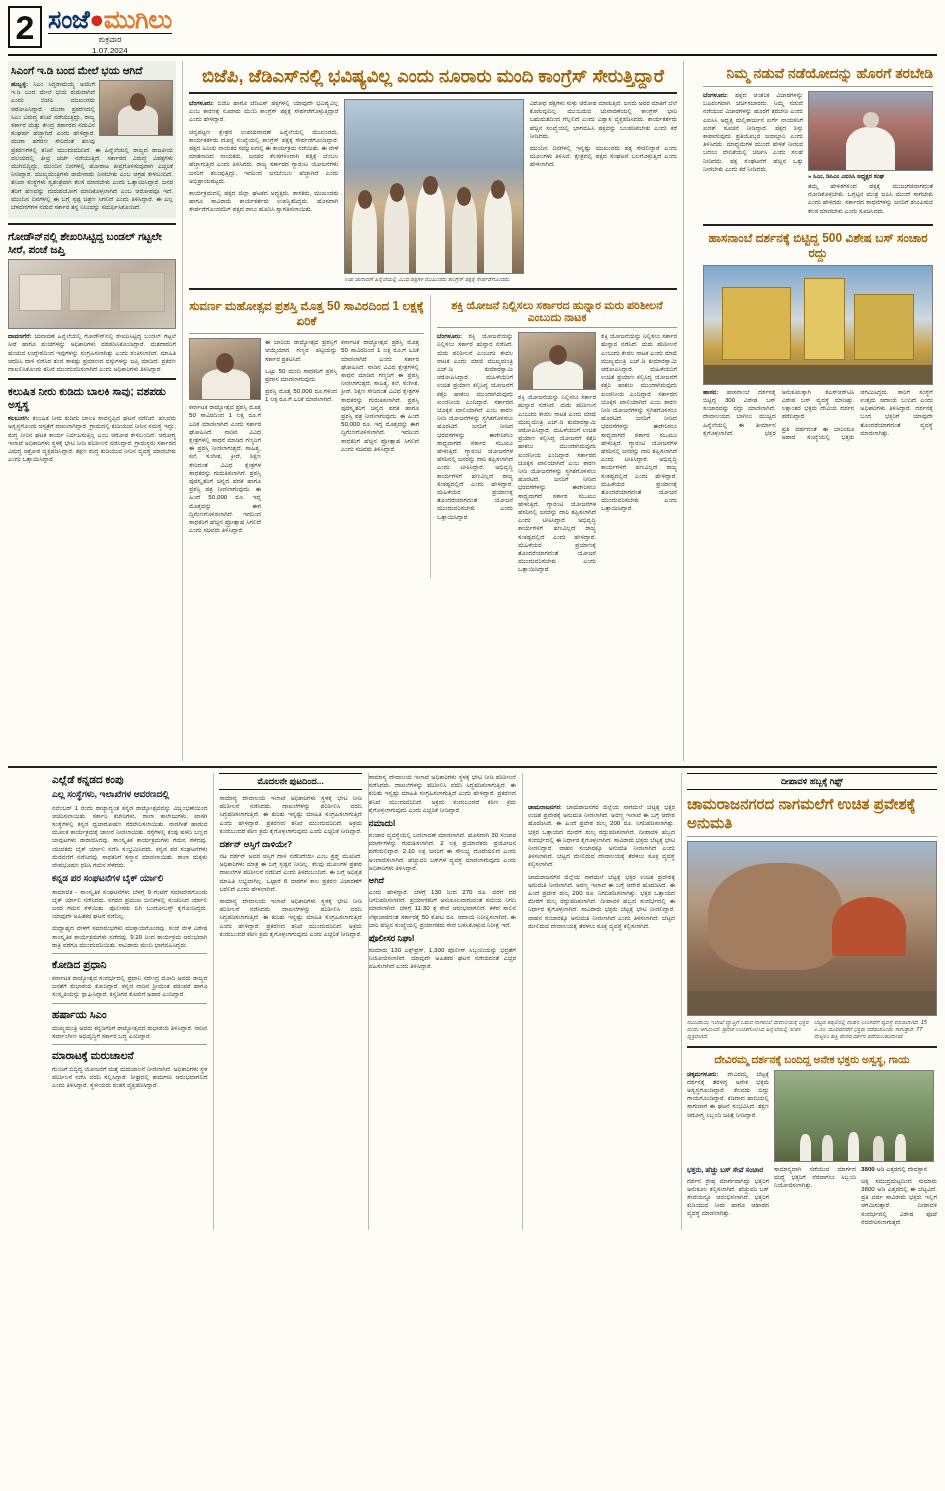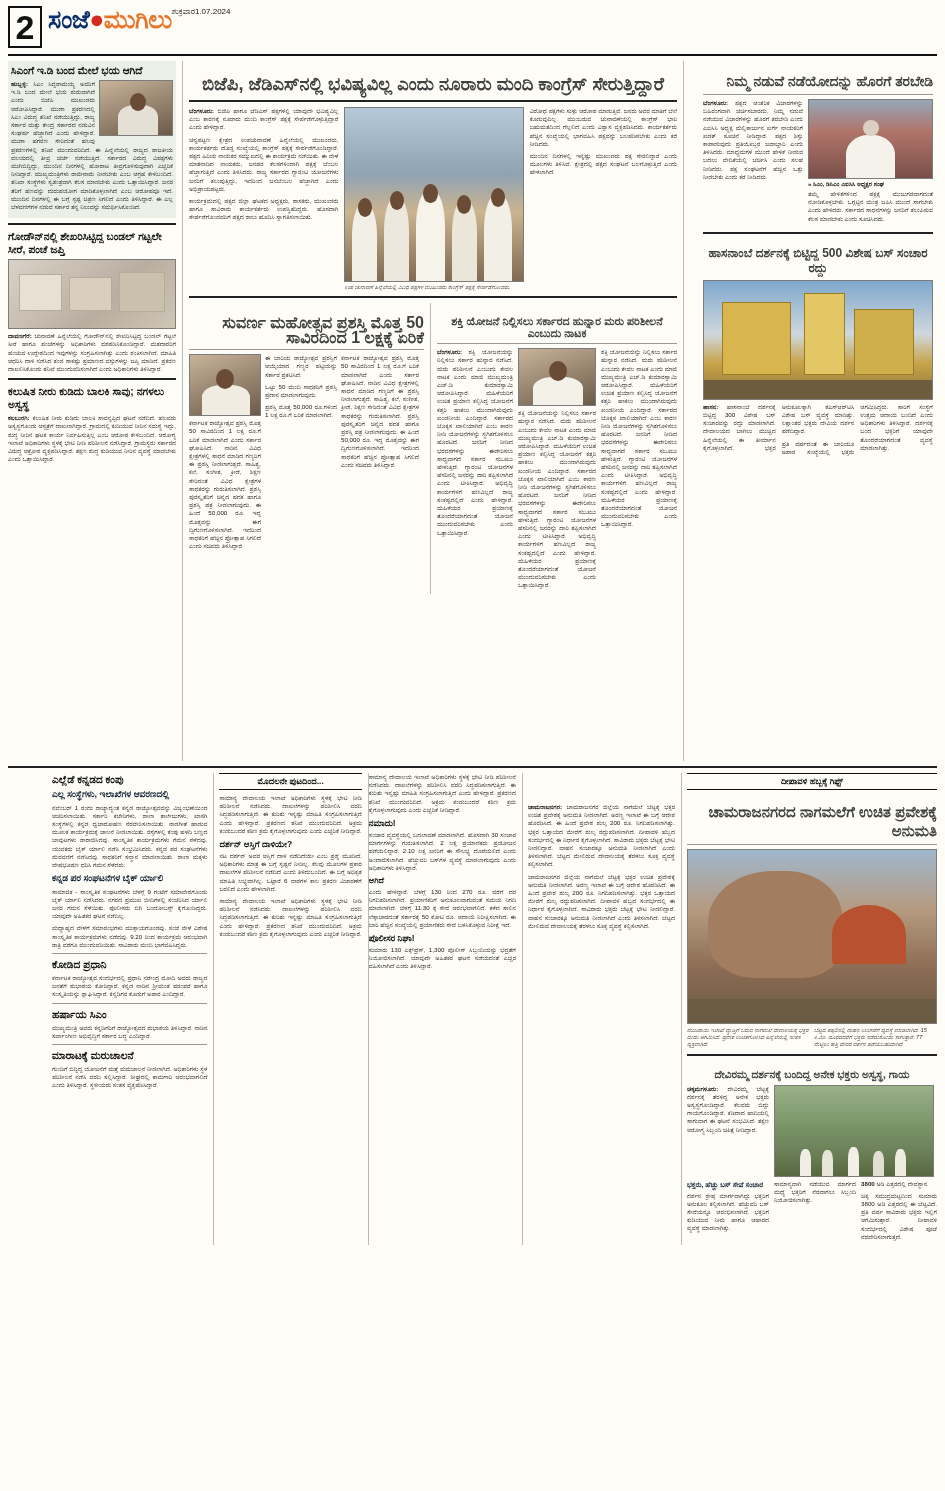--- a/index.html
+++ b/index.html
@@ -18,38 +18,38 @@
   
   .masthead {
     display: flex; align-items: flex-start; gap: 6px;
     border-bottom: 2px solid #111; padding-bottom: 3px; margin-bottom: 5px;
     height: 50px;
   }
   .pagenum {
     font-size: 34px; font-weight: bold; line-height: 38px;
     border: 2px solid #111; width: 34px; text-align: center; height: 42px;
   }
-  .mast-main { display: flex; flex-direction: row; }
+  .mast-main { display: flex; flex-direction: column; }
   .mast-logo {
     font-size: 25px; font-weight: bold; letter-spacing: -0.5px;
     color: #0b2f6b; line-height: 26px;
   }
   .mast-logo .orange { color: #e8762a; }
   .mast-logo .dot { color: #d42a1f; }
   .mast-date { font-size: 8px; text-align: center; line-height: 10px; margin-top: 1px; }
   .mast-rule { border-top: 1px solid #111; margin-top: 1px; }
   .body-text {
     font-size: 6.2px; line-height: 8.2px; text-align: justify;
     color: #1a1a1a; hyphens: auto; word-break: break-word;
   }
   .body-text p { margin: 0 0 4px 0; }
   .lead { font-weight: bold; }
   .hl-head {
-    font-weight: bold; font-size: 13px; line-height: 16px; color: #404040;
-    margin: 12px 0 4px 0;
+    font-weight: bold; font-size: 13px; line-height: 16px; color: #a16207;
+    margin: 4px 0 4px 0;
   }
   .sec-head {
     font-weight: bold; font-size: 10.5px; line-height: 13px; margin: 0 0 3px 0;
   }
   .small-head {
     font-weight: bold; font-size: 9px; line-height: 11.5px; margin: 0 0 3px 0;
     color: #123;
   }
   .rule { border-top: 1px solid #999; margin: 4px 0; }
   .thickrule { border-top: 2px solid #222; margin: 5px 0; }
@@ -142,21 +142,21 @@
           </div>
         </div>
         <div class="body-text">
           <p><span class="lead">ದಾವಣಗೆರೆ:</span> <span>ಚುನಾವಣೆ ಹಿನ್ನೆಲೆಯಲ್ಲಿ ಗೋಡೌನ್‌ನಲ್ಲಿ ಶೇಖರಿಸಿಟ್ಟಿದ್ದ ಬಂಡಲ್ ಗಟ್ಟಲೆ ಸೀರೆ ಹಾಗೂ ಪಂಚೆಗಳನ್ನು ಅಧಿಕಾರಿಗಳು ವಶಪಡಿಸಿಕೊಂಡಿದ್ದಾರೆ. ಮತದಾರರಿಗೆ ಹಂಚುವ ಉದ್ದೇಶದಿಂದ ಇವುಗಳನ್ನು ಸಂಗ್ರಹಿಸಲಾಗಿತ್ತು ಎಂದು ಶಂಕಿಸಲಾಗಿದೆ. ಮಾಹಿತಿ ಆಧರಿಸಿ ದಾಳಿ ನಡೆಸಿದ ತಂಡ ಸಾಕಷ್ಟು ಪ್ರಮಾಣದ ವಸ್ತುಗಳನ್ನು ಜಪ್ತಿ ಮಾಡಿದೆ. ಪ್ರಕರಣ ದಾಖಲಿಸಿಕೊಂಡು ತನಿಖೆ ಮುಂದುವರಿಸಲಾಗಿದೆ ಎಂದು ಅಧಿಕಾರಿಗಳು ತಿಳಿಸಿದ್ದಾರೆ.</span></p>
         </div>
       </div>
 
       <div class="thickrule"></div>
 
       <div>
-        <div class="sec-head">ಕಲುಷಿತ ನೀರು ಕುಡಿದು ಬಾಲಕಿ ಸಾವು; ನಗಳಲು ಅಸ್ವಸ್ಥ</div>
+        <div class="sec-head">ಕಲುಷಿತ ನೀರು ಕುಡಿದು ಬಾಲಕಿ ಸಾವು; ವಶಪಡು ಅಸ್ವಸ್ಥ</div>
         <div class="body-text">
           <p><span class="lead">ಕಲಬುರಗಿ:</span> <span>ಕಲುಷಿತ ನೀರು ಕುಡಿದು ಬಾಲಕಿ ಸಾವನ್ನಪ್ಪಿದ ಘಟನೆ ನಡೆದಿದೆ. ಹಲವರು ಅಸ್ವಸ್ಥಗೊಂಡು ಆಸ್ಪತ್ರೆಗೆ ದಾಖಲಾಗಿದ್ದಾರೆ. ಗ್ರಾಮದಲ್ಲಿ ಕುಡಿಯುವ ನೀರಿನ ಸಮಸ್ಯೆ ಇದ್ದು, ಶುದ್ಧ ನೀರಿನ ಘಟಕ ಕಾರ್ಯ ನಿರ್ವಹಿಸುತ್ತಿಲ್ಲ ಎಂಬ ಆರೋಪ ಕೇಳಿಬಂದಿದೆ. ಆರೋಗ್ಯ ಇಲಾಖೆ ಅಧಿಕಾರಿಗಳು ಸ್ಥಳಕ್ಕೆ ಭೇಟಿ ನೀಡಿ ಪರಿಶೀಲನೆ ನಡೆಸಿದ್ದಾರೆ. ಗ್ರಾಮಸ್ಥರು ಸರ್ಕಾರದ ವಿರುದ್ಧ ಆಕ್ರೋಶ ವ್ಯಕ್ತಪಡಿಸಿದ್ದಾರೆ. ತಕ್ಷಣ ಶುದ್ಧ ಕುಡಿಯುವ ನೀರಿನ ವ್ಯವಸ್ಥೆ ಮಾಡಬೇಕು ಎಂದು ಒತ್ತಾಯಿಸಿದ್ದಾರೆ.</span></p>
         </div>
       </div>
     </div>
 
     <div class="col-mid vrule" style="padding-left:6px;">
       <div class="hl-head" style="font-size:18px;line-height:22px;text-align:center;">ಬಿಜೆಪಿ, ಜೆಡಿಎಸ್‌ನಲ್ಲಿ ಭವಿಷ್ಯವಿಲ್ಲ ಎಂದು ನೂರಾರು ಮಂದಿ ಕಾಂಗ್ರೆಸ್ ಸೇರುತ್ತಿದ್ದಾರೆ</div>
       <div class="thickrule"></div>
 
@@ -186,21 +186,21 @@
         <div style="width:148px;" class="body-text">
           <p>ವಿರೋಧ ಪಕ್ಷಗಳು ಸುಳ್ಳು ಆರೋಪ ಮಾಡುತ್ತಿವೆ. ಜನರು ಅವರ ಮಾತಿಗೆ ಬೆಲೆ ಕೊಡುವುದಿಲ್ಲ. ಮುಂಬರುವ ಚುನಾವಣೆಯಲ್ಲಿ ಕಾಂಗ್ರೆಸ್ ಭಾರಿ ಬಹುಮತದಿಂದ ಗೆಲ್ಲಲಿದೆ ಎಂದು ವಿಶ್ವಾಸ ವ್ಯಕ್ತಪಡಿಸಿದರು. ಕಾರ್ಯಕರ್ತರು ಹೆಚ್ಚಿನ ಸಂಖ್ಯೆಯಲ್ಲಿ ಭಾಗವಹಿಸಿ ಪಕ್ಷವನ್ನು ಬಲಪಡಿಸಬೇಕು ಎಂದು ಕರೆ ನೀಡಿದರು.</p>
           <p>ಮುಂದಿನ ದಿನಗಳಲ್ಲಿ ಇನ್ನಷ್ಟು ಮುಖಂಡರು ಪಕ್ಷ ಸೇರಲಿದ್ದಾರೆ ಎಂದು ಮೂಲಗಳು ತಿಳಿಸಿವೆ. ಕ್ಷೇತ್ರದಲ್ಲಿ ಪಕ್ಷದ ಸಂಘಟನೆ ಬಲಗೊಳ್ಳುತ್ತಿದೆ ಎಂದು ಹೇಳಲಾಗಿದೆ.</p>
         </div>
       </div>
 
       <div class="thickrule"></div>
 
       <div style="display:flex;gap:6px;">
         <div style="width:236px;">
-          <div class="hl-head" style="font-size:16px;line-height:15px;text-align:right;">ಸುವರ್ಣ ಮಹೋತ್ಸವ ಪ್ರಶಸ್ತಿ ಮೊತ್ತ 50 ಸಾವಿರದಿಂದ 1 ಲಕ್ಷಕ್ಕೆ ಏರಿಕೆ</div>
+          <div class="hl-head" style="font-size:12px;line-height:15px;text-align:center;">ಸುವರ್ಣ ಮಹೋತ್ಸವ ಪ್ರಶಸ್ತಿ ಮೊತ್ತ 50 ಸಾವಿರದಿಂದ 1 ಲಕ್ಷಕ್ಕೆ ಏರಿಕೆ</div>
           <div class="rule"></div>
           <div style="display:flex;gap:4px;">
             <div style="width:72px;">
               <div class="photo ph-portrait" style="width:72px;height:62px;">
                 <div class="ph-figs">
                   <div class="fig" style="left:12px;width:48px;height:30px;background:#f0ece2;"></div>
                   <div class="fighead" style="left:26px;top:14px;width:18px;height:20px;"></div>
                 </div>
               </div>
               <div class="body-text" style="margin-top:3px;">
@@ -356,21 +356,21 @@
     <div class="bz-d vrule" style="padding-left:5px;">
       <div style="height:30px;"></div>
       <div class="body-text">
         <p><span class="lead">ಚಾಮರಾಜನಗರ:</span> <span>ಚಾಮರಾಜನಗರ ಜಿಲ್ಲೆಯ ನಾಗಮಲೆ ಬೆಟ್ಟಕ್ಕೆ ಭಕ್ತರ ಉಚಿತ ಪ್ರವೇಶಕ್ಕೆ ಅನುಮತಿ ನೀಡಲಾಗಿದೆ. ಅರಣ್ಯ ಇಲಾಖೆ ಈ ಬಗ್ಗೆ ಆದೇಶ ಹೊರಡಿಸಿದೆ. ಈ ಹಿಂದೆ ಪ್ರವೇಶ ಶುಲ್ಕ 200 ರೂ. ನಿಗದಿಪಡಿಸಲಾಗಿತ್ತು. ಭಕ್ತರ ಒತ್ತಾಯದ ಮೇರೆಗೆ ಶುಲ್ಕ ರದ್ದುಪಡಿಸಲಾಗಿದೆ. ದೀಪಾವಳಿ ಹಬ್ಬದ ಸಂದರ್ಭದಲ್ಲಿ ಈ ನಿರ್ಧಾರ ಕೈಗೊಳ್ಳಲಾಗಿದೆ. ಸಾವಿರಾರು ಭಕ್ತರು ಬೆಟ್ಟಕ್ಕೆ ಭೇಟಿ ನೀಡಲಿದ್ದಾರೆ. ವಾಹನ ಸಂಚಾರಕ್ಕೂ ಅನುಮತಿ ನೀಡಲಾಗಿದೆ ಎಂದು ತಿಳಿಸಲಾಗಿದೆ. ಬೆಟ್ಟದ ಮೇಲಿರುವ ದೇವಾಲಯಕ್ಕೆ ತೆರಳಲು ಸೂಕ್ತ ವ್ಯವಸ್ಥೆ ಕಲ್ಪಿಸಲಾಗಿದೆ.</span></p>
         <p>ಚಾಮರಾಜನಗರ ಜಿಲ್ಲೆಯ ನಾಗಮಲೆ ಬೆಟ್ಟಕ್ಕೆ ಭಕ್ತರ ಉಚಿತ ಪ್ರವೇಶಕ್ಕೆ ಅನುಮತಿ ನೀಡಲಾಗಿದೆ. ಅರಣ್ಯ ಇಲಾಖೆ ಈ ಬಗ್ಗೆ ಆದೇಶ ಹೊರಡಿಸಿದೆ. ಈ ಹಿಂದೆ ಪ್ರವೇಶ ಶುಲ್ಕ 200 ರೂ. ನಿಗದಿಪಡಿಸಲಾಗಿತ್ತು. ಭಕ್ತರ ಒತ್ತಾಯದ ಮೇರೆಗೆ ಶುಲ್ಕ ರದ್ದುಪಡಿಸಲಾಗಿದೆ. ದೀಪಾವಳಿ ಹಬ್ಬದ ಸಂದರ್ಭದಲ್ಲಿ ಈ ನಿರ್ಧಾರ ಕೈಗೊಳ್ಳಲಾಗಿದೆ. ಸಾವಿರಾರು ಭಕ್ತರು ಬೆಟ್ಟಕ್ಕೆ ಭೇಟಿ ನೀಡಲಿದ್ದಾರೆ. ವಾಹನ ಸಂಚಾರಕ್ಕೂ ಅನುಮತಿ ನೀಡಲಾಗಿದೆ ಎಂದು ತಿಳಿಸಲಾಗಿದೆ. ಬೆಟ್ಟದ ಮೇಲಿರುವ ದೇವಾಲಯಕ್ಕೆ ತೆರಳಲು ಸೂಕ್ತ ವ್ಯವಸ್ಥೆ ಕಲ್ಪಿಸಲಾಗಿದೆ.</p>
       </div>
     </div>
 
     <div class="bz-e vrule" style="padding-left:5px;">
       <div class="kicker">ದೀಪಾವಳಿ ಹಬ್ಬಕ್ಕೆ ಗಿಫ್ಟ್</div>
-      <div class="hl-head" style="font-size:15px;line-height:19px;text-align:right;">ಚಾಮರಾಜನಗರದ ನಾಗಮಲೆಗೆ ಉಚಿತ ಪ್ರವೇಶಕ್ಕೆ ಅನುಮತಿ</div>
+      <div class="hl-head" style="font-size:15px;line-height:19px;text-align:left;">ಚಾಮರಾಜನಗರದ ನಾಗಮಲೆಗೆ ಉಚಿತ ಪ್ರವೇಶಕ್ಕೆ ಅನುಮತಿ</div>
       <div class="rule"></div>
       <div class="photo ph-rock" style="width:100%;height:175px;">
         <div class="ph-figs">
           <div style="position:absolute;left:8%;top:12%;width:54%;height:62%;background:#a27d60;border-radius:48% 42% 30% 35%;"></div>
           <div style="position:absolute;left:58%;top:32%;width:30%;height:34%;background:#b8512f;border-radius:50% 50% 4% 4%;"></div>
           <div style="position:absolute;left:0;bottom:0;width:100%;height:14%;background:#6a5b45;"></div>
         </div>
       </div>
       <div style="display:flex;gap:5px;margin-top:3px;">
         <div style="width:122px;" class="caption">ಮುಜರಾಯಿ ಇಲಾಖೆ ವ್ಯಾಪ್ತಿಗೆ ಬರುವ ನಾಗಮಲೆ ದೇವಾಲಯಕ್ಕೆ ಭಕ್ತರ ದಂಡು ಆಗಮಿಸಿದೆ. ಪ್ರವೇಶ ಉಚಿತಗೊಳಿಸಿದ ಹಿನ್ನೆಲೆಯಲ್ಲಿ ಸಂತಸ ವ್ಯಕ್ತವಾಗಿದೆ.</div>

